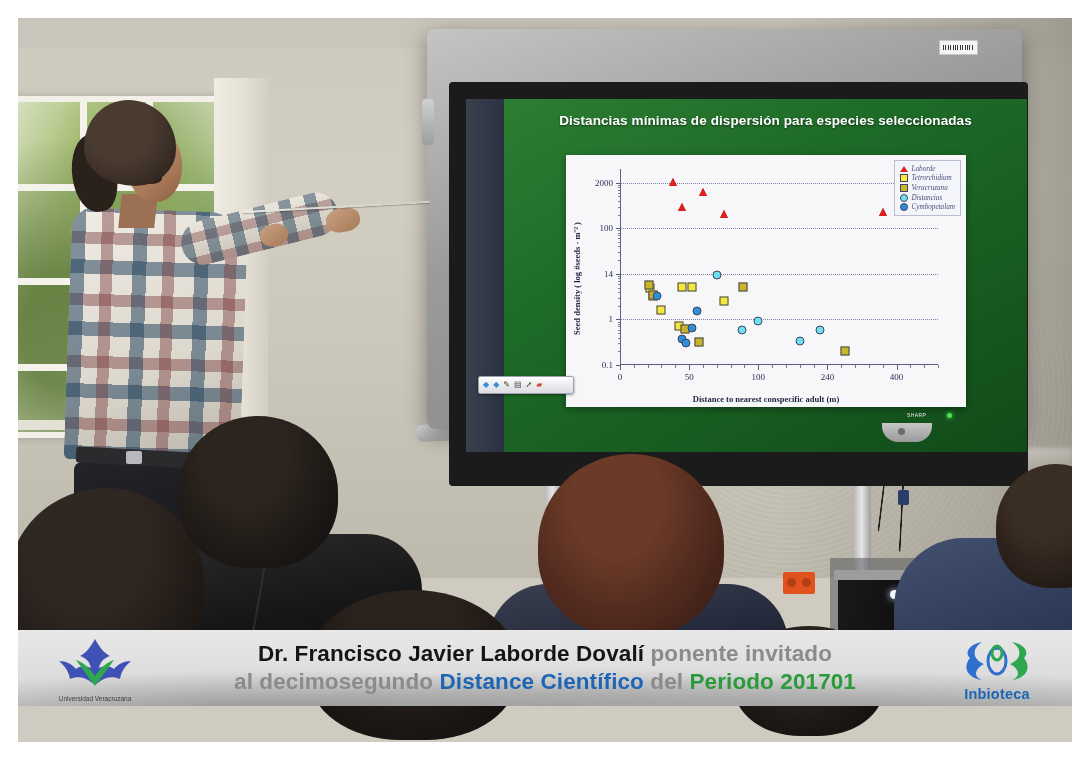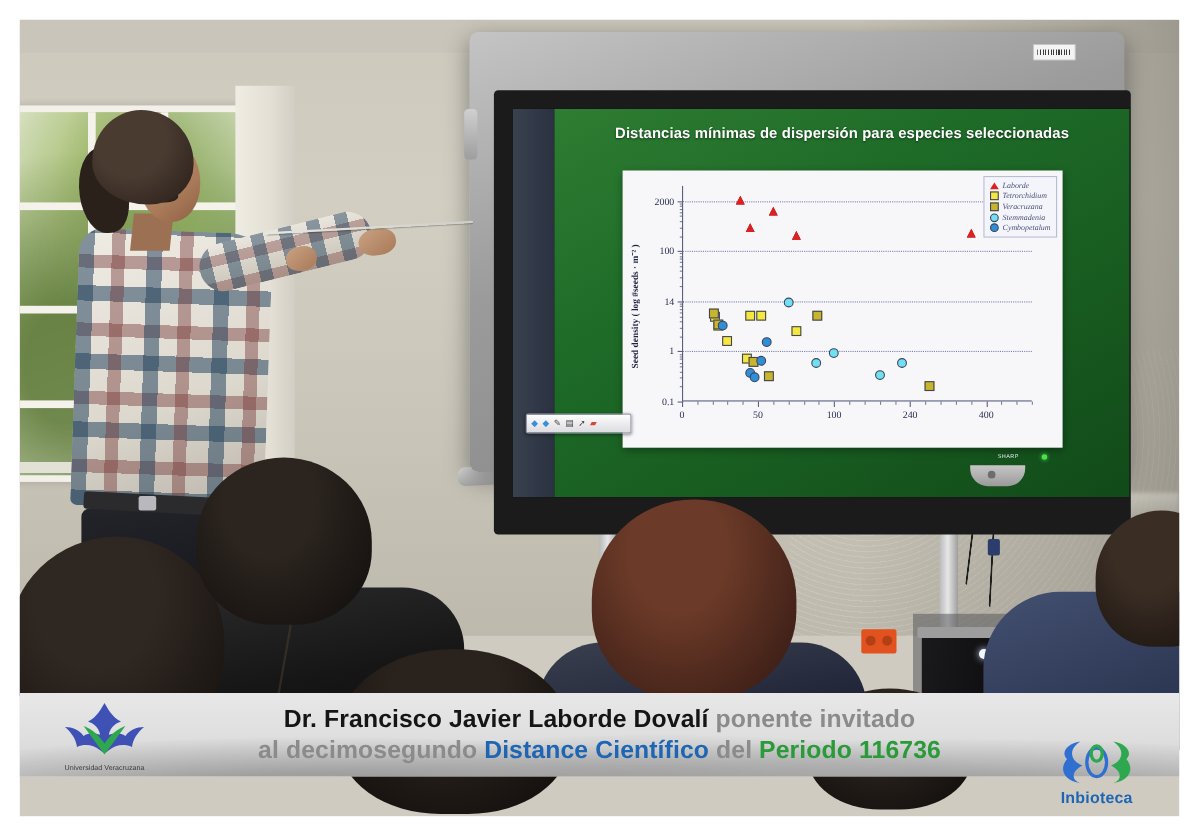--- a/index.html
+++ b/index.html
@@ -180,21 +180,21 @@
   .banner-text{position:absolute;left:150px;right:150px;top:0;height:76px;
         display:flex;flex-direction:column;justify-content:center;align-items:center;gap:2px;}
   .bline{font-size:22.5px;font-weight:700;white-space:nowrap;letter-spacing:.1px;}
   .bline .blk{color:#151515;}
   .bline .gry{color:#8b8b8b;}
   .bline .blu{color:#1e66b4;}
   .bline .grn{color:#2a9a3a;}
 
   .uv-logo{position:absolute;left:36px;top:636px;width:118px;height:66px;}
   .uv-cap{position:absolute;left:0;right:0;bottom:0;text-align:center;font-size:6.5px;color:#3d3d3d;}
-  .inb-logo{position:absolute;right:34px;top:668px;width:118px;height:66px;}
+  .inb-logo{position:absolute;right:34px;top:636px;width:118px;height:66px;}
   .inb-cap{position:absolute;left:0;right:0;bottom:0;text-align:center;font-size:14.5px;font-weight:700;color:#1e66b4;letter-spacing:.2px;}
 </style>
 </head>
 <body>
 
 <div class="photo">
  <div class="photo-inner">
 
   <div class="wall"></div>
   <div class="wall-upper"></div>
@@ -245,20 +245,21 @@
         <div class="screen-dark-left"></div>
 
         <div class="slide">
           <div class="slide-title">Distancias mínimas de dispersión para especies seleccionadas</div>
 
           <div class="plot">
             <div class="plot-inner">
               <div class="axis-y-label">
                 <span>Seed density ( log #seeds · m⁻² )</span>
               </div>
+              <div class="axis-x-label">Distance to nearest conspecific adult (m)</div>
               <div class="plot-area" id="plotArea">
                 <div class="plot-frame"></div>
               <div class="ytick" style="top: 196px;"></div>
                     <div class="ylab" style="top: 196px;">0.1</div>
                     <div class="gridline" style="top: 150.43px;"></div>
                     <div class="ytick" style="top: 150.43px;"></div>
                     <div class="ylab" style="top: 150.43px;">1</div>
                     <div class="gridline" style="top: 104.859px;"></div>
                     <div class="ytick" style="top: 104.859px;"></div>
                     <div class="ylab" style="top: 104.859px;">14</div>
@@ -377,21 +378,21 @@
                     <div class="legend-row">
                       <div class="legend-key">
                         <div class="sq" style="background: rgb(201, 181, 42);"></div>
                       </div>
                       <div class="legend-txt">Veracruzana</div>
                     </div>
                     <div class="legend-row">
                       <div class="legend-key">
                         <div class="ci" style="background: rgb(111, 224, 239);"></div>
                       </div>
-                      <div class="legend-txt">Stemmadenia</div>
+                      <div class="legend-txt">Distancias</div>
                     </div>
                     <div class="legend-row">
                       <div class="legend-key">
                         <div class="ci" style="background: rgb(46, 143, 214);"></div>
                       </div>
                       <div class="legend-txt">Cymbopetalum</div>
                     </div>
                   </div>
             </div>
           </div>
@@ -441,21 +442,21 @@
   <div class="head aud3"></div>
   <div class="head aud4"></div>
   <div class="head aud5"></div>
   <div class="head aud6"></div>
  </div>
 
  <div class="banner">
    <div class="banner-ghost"></div>
    <div class="banner-text">
      <div class="bline" id="bline1"><span class="blk">Dr. Francisco Javier Laborde Dovalí</span><span class="gry"> ponente invitado</span></div>
-     <div class="bline" id="bline2"><span class="gry">al decimosegundo </span><span class="blu">Distance Científico</span><span class="gry"> del </span><span class="grn">Periodo 116736</span></div>
+     <div class="bline" id="bline2"><span class="gry">al decimosegundo </span><span class="blu">Distance Científico</span><span class="gry"> del </span><span class="grn">Periodo 201701</span></div>
    </div>
  </div>
 
  <div class="uv-logo">
    <svg viewBox="0 0 118 56" width="118" height="56">
      <path d="M59 3 C54 12 50 17 44 20 C50 22 54 26 55 32 C50 30 44 30 40 33 C36 28 30 25 23 25 C29 30 33 36 34 43 C41 40 49 41 55 46 L59 49 L63 46 C69 41 77 40 84 43 C85 36 89 30 95 25 C88 25 82 28 78 33 C74 30 68 30 63 32 C64 26 68 22 74 20 C68 17 64 12 59 3 Z" fill="#3f51b5"></path>
      <path d="M40 24 L59 50 L78 24 C72 26 66 30 59 40 C52 30 46 26 40 24 Z" fill="#2ea84f"></path>
    </svg>
    <div class="uv-cap">Universidad Veracruzana</div>
  </div>

